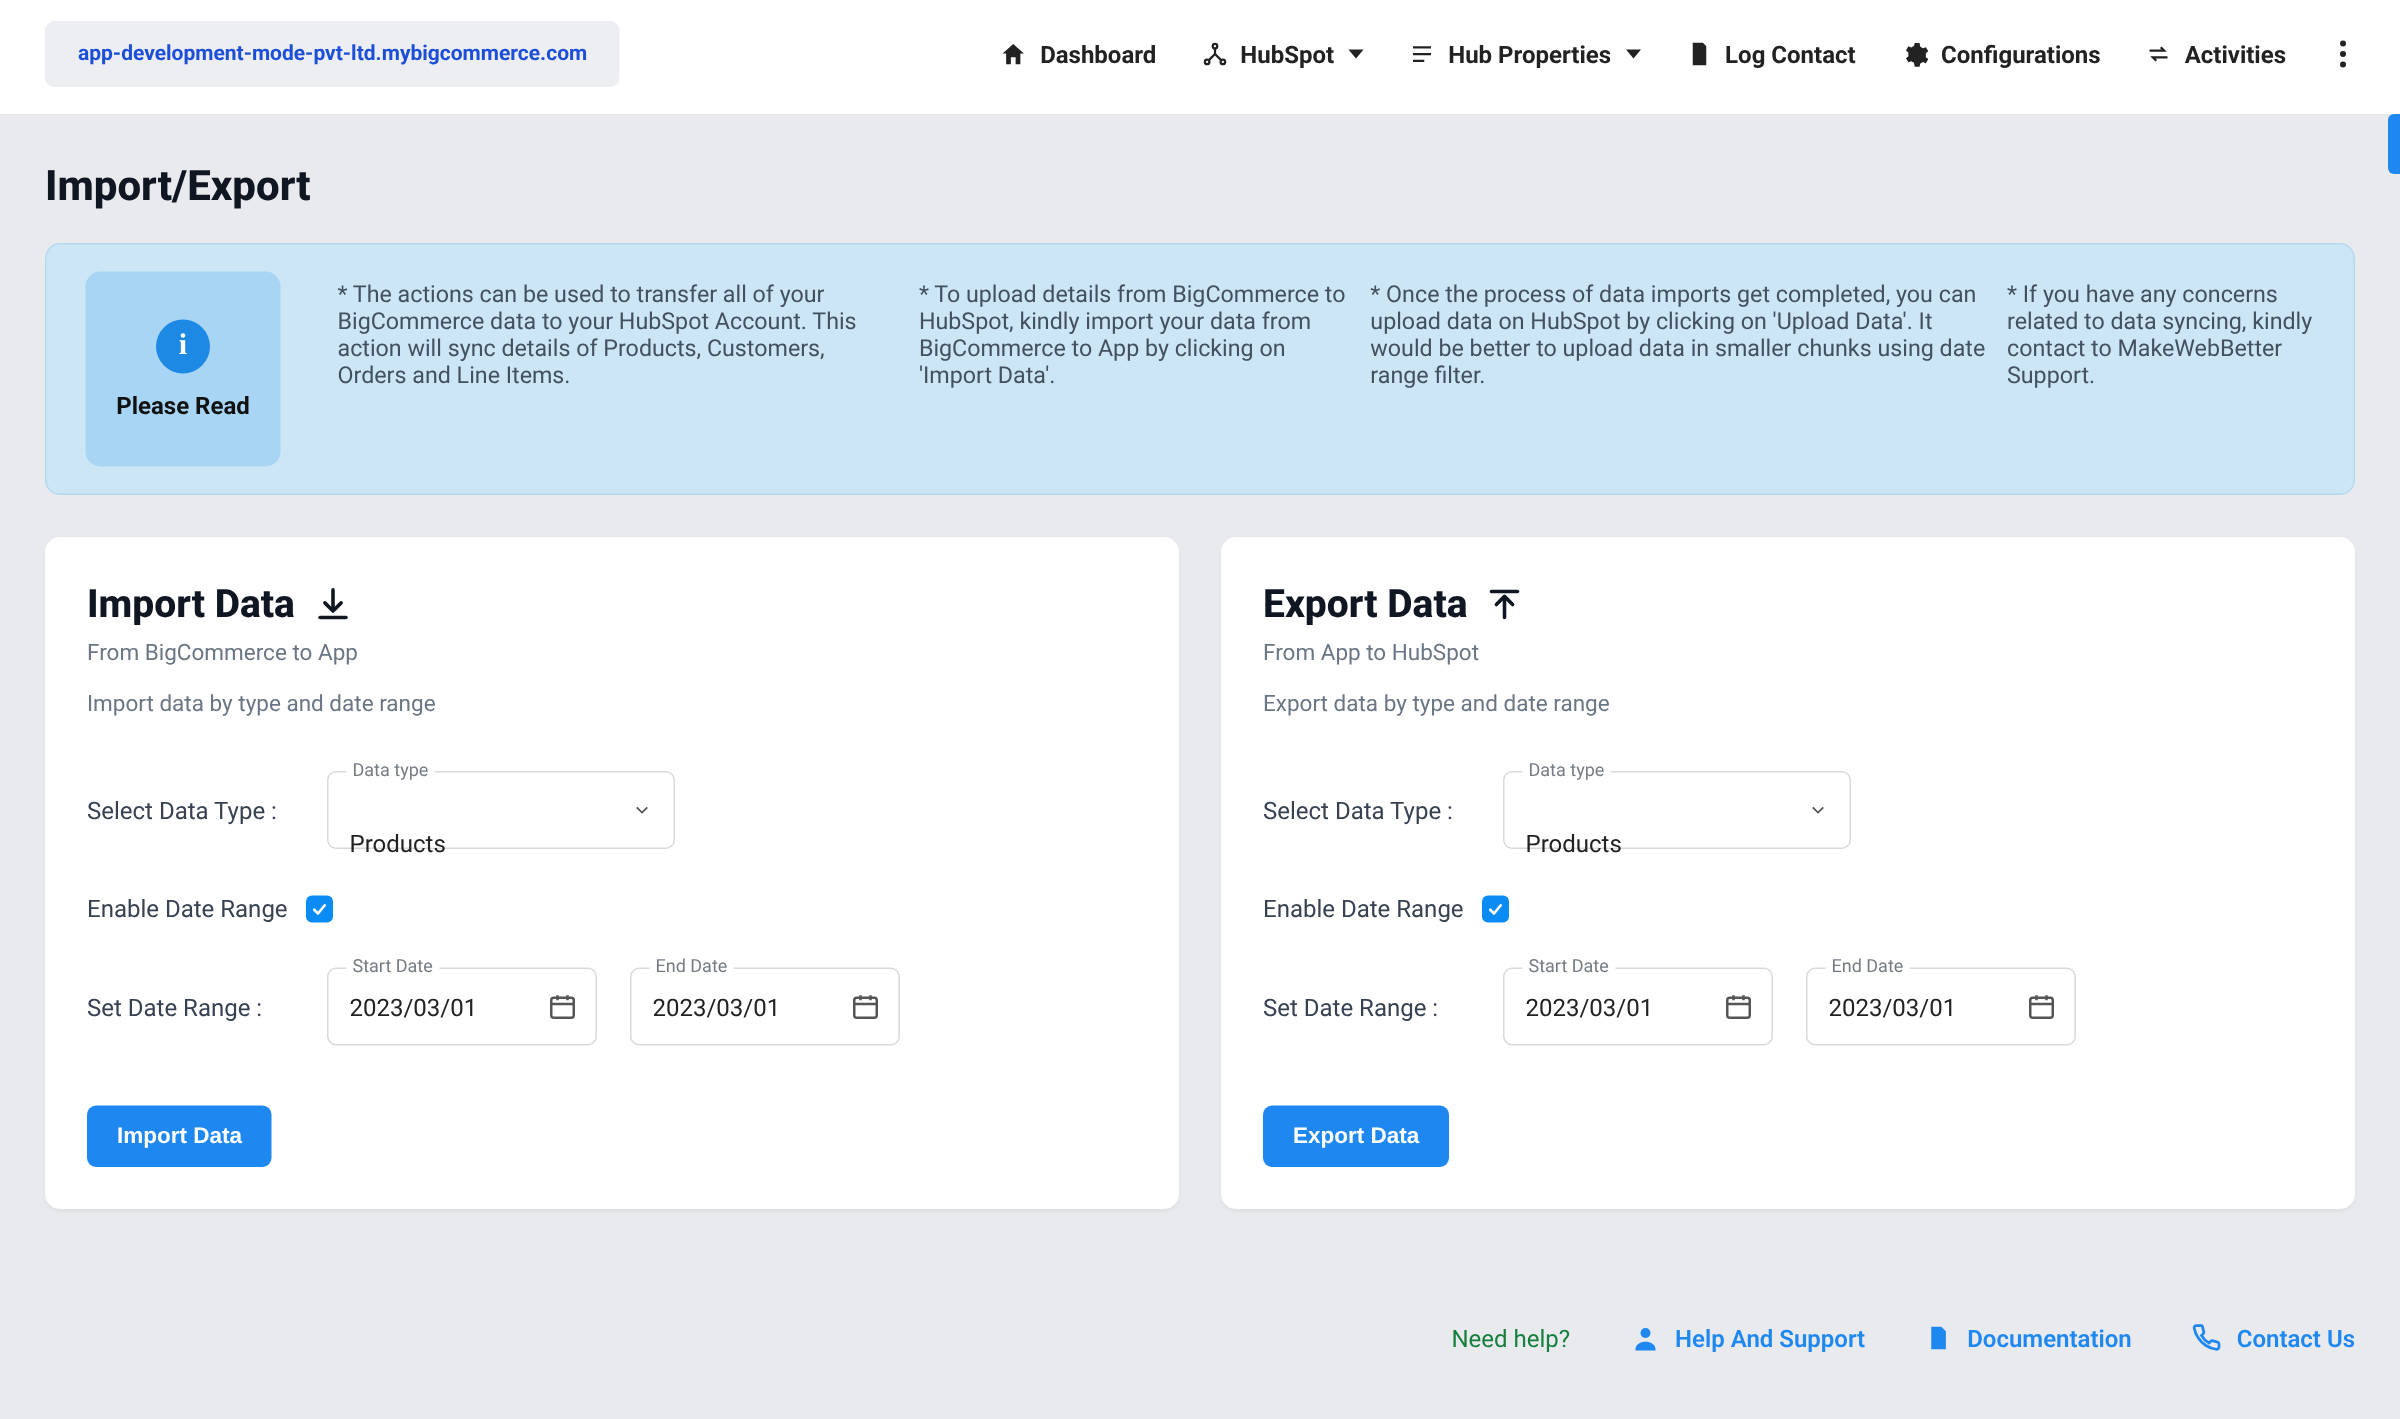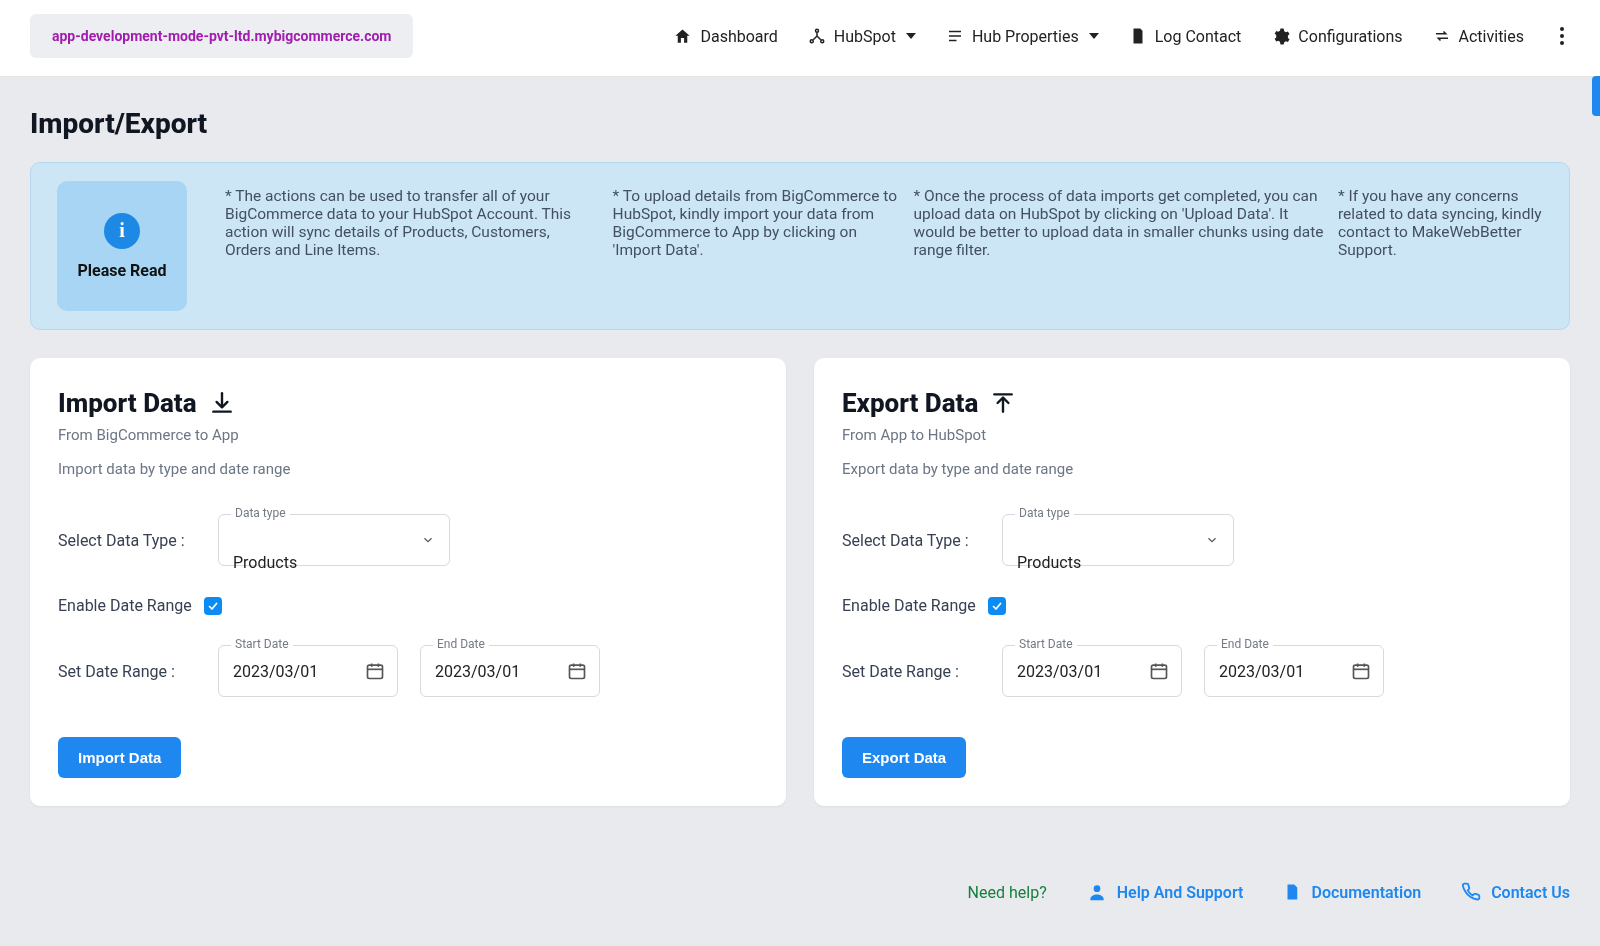--- a/index.html
+++ b/index.html
@@ -14,36 +14,36 @@
   .topbar {
     background: #fff;
     padding: 14px 30px 18px 30px;
     display: flex;
     align-items: center;
     justify-content: space-between;
     border-bottom: 1px solid #e4e4e4;
   }
   .domain-chip {
     background: #eceef2;
-    color: #a21caf;
+    color: #1d4ed8;
     font-weight: 700;
     font-size: 14px;
     padding: 14px 22px;
     border-radius: 6px;
   }
   .nav {
     display: flex;
     align-items: center;
     gap: 30px;
   }
   .nav-item {
     display: flex;
     align-items: center;
     gap: 8px;
-    font-weight: 400;
+    font-weight: 700;
     font-size: 16px;
     color: #222;
     cursor: pointer;
   }
   .nav-item svg { flex-shrink: 0; }
   .chev-down {
     width: 0; height: 0;
     border-left: 5px solid transparent;
     border-right: 5px solid transparent;
     border-top: 6px solid #222;

